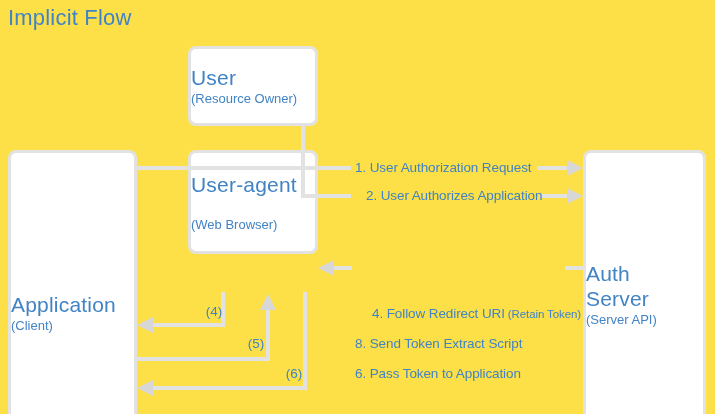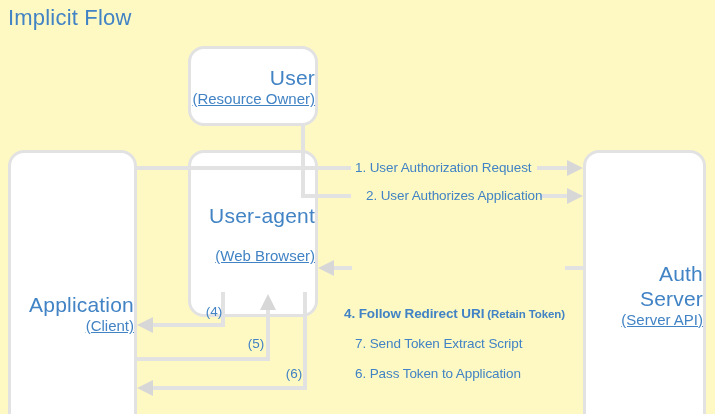--- a/index.html
+++ b/index.html
@@ -1,31 +1,31 @@
 <!DOCTYPE html>
 <html style="--blue: #4183c4; --line: #e2e2e2; --arrow: #d7d7d7;"><head>
 <meta charset="utf-8">
 <style>
   html,body{margin:0;padding:0;background:#ffffff;}
   .canvas{
-    position:relative;width:715px;height:414px;background:#fef9c3;overflow:hidden;
+    position:relative;width:715px;height:414px;background:#fde047;overflow:hidden;
     font-family:"Liberation Sans", sans-serif;
   }
   .title{
     position:absolute;left:8px;top:5px;font-size:22px;letter-spacing:.2px;
     color:var(--blue);
   }
   .box{
     position:absolute;box-sizing:border-box;background:#fff;
-    border:3.5px solid var(--line);border-radius:16px;z-index:1;
-    display:flex;flex-direction:column;align-items:flex-end;justify-content:center;
+    border:3.5px solid var(--line);border-radius:8px;z-index:1;
+    display:flex;flex-direction:column;align-items:flex-start;justify-content:center;
     text-align:center;
   }
   .box .main{color:var(--blue);font-size:21px;line-height:25px;letter-spacing:.2px;}
-  .box .sub{color:var(--blue);font-size:15px;line-height:17px;text-decoration:underline;}
+  .box .sub{color:var(--blue);font-size:13px;line-height:17px;}
   .hline{position:absolute;height:4px;background:var(--line);z-index:2;}
   .vline{position:absolute;width:4px;background:var(--line);z-index:2;}
   .ah{position:absolute;width:0;height:0;z-index:2;}
   .ah-r{border-top:8px solid transparent;border-bottom:8px solid transparent;border-left:16px solid var(--arrow);}
   .ah-l{border-top:8px solid transparent;border-bottom:8px solid transparent;border-right:16px solid var(--arrow);}
   .ah-u{border-left:8px solid transparent;border-right:8px solid transparent;border-bottom:16px solid var(--arrow);}
   .step{
     position:absolute;height:16px;line-height:16px;font-size:13.5px;letter-spacing:-.1px;
     color:var(--blue);white-space:nowrap;z-index:3;
   }
@@ -40,21 +40,21 @@
 
 <div class="canvas">
 
   <div class="title">Implicit Flow</div>
 
   <div class="box" style="left:188px;top:46px;width:130px;height:80px;">
     <div class="main">User</div>
     <div class="sub">(Resource Owner)</div>
   </div>
 
-  <div class="box" style="left:188px;top:150px;width:130px;height:167px;gap:19px;">
+  <div class="box" style="left:188px;top:150px;width:130px;height:104px;gap:19px;">
     <div class="main">User-agent</div>
     <div class="sub">(Web Browser)</div>
   </div>
 
   <div class="box" style="left:8px;top:150px;width:129px;height:326px;">
     <div class="main">Application</div>
     <div class="sub">(Client)</div>
   </div>
 
   <div class="box" style="left:583px;top:150px;width:123px;height:288px;">
@@ -87,19 +87,19 @@
   <div class="hline" style="left:137px;top:357px;width:133px;"></div>
   <div class="vline" style="left:266px;top:308px;height:53px;"></div>
   <div class="ah ah-u" style="left:260px;top:294px;"></div>
   <div class="plabel" style="left:238px;top:336px;">(5)</div>
 
   <div class="vline" style="left:303px;top:292px;height:98px;"></div>
   <div class="hline" style="left:153px;top:386px;width:154px;"></div>
   <div class="ah ah-l" style="left:137px;top:380px;"></div>
   <div class="plabel" style="left:276px;top:366px;">(6)</div>
 
-  <div class="step" style="left:344px;top:306px;font-weight:bold;">
+  <div class="step" style="left:372px;top:306px;">
     <span>4. Follow Redirect URI</span><span class="note">(Retain Token)</span>
   </div>
-  <div class="step" style="left:355px;top:336px;">7. Send Token Extract Script</div>
+  <div class="step" style="left:355px;top:336px;">8. Send Token Extract Script</div>
   <div class="step" style="left:355px;top:366px;text-align:right;">6. Pass Token to Application</div>
 
 </div>
 
 </body></html>

